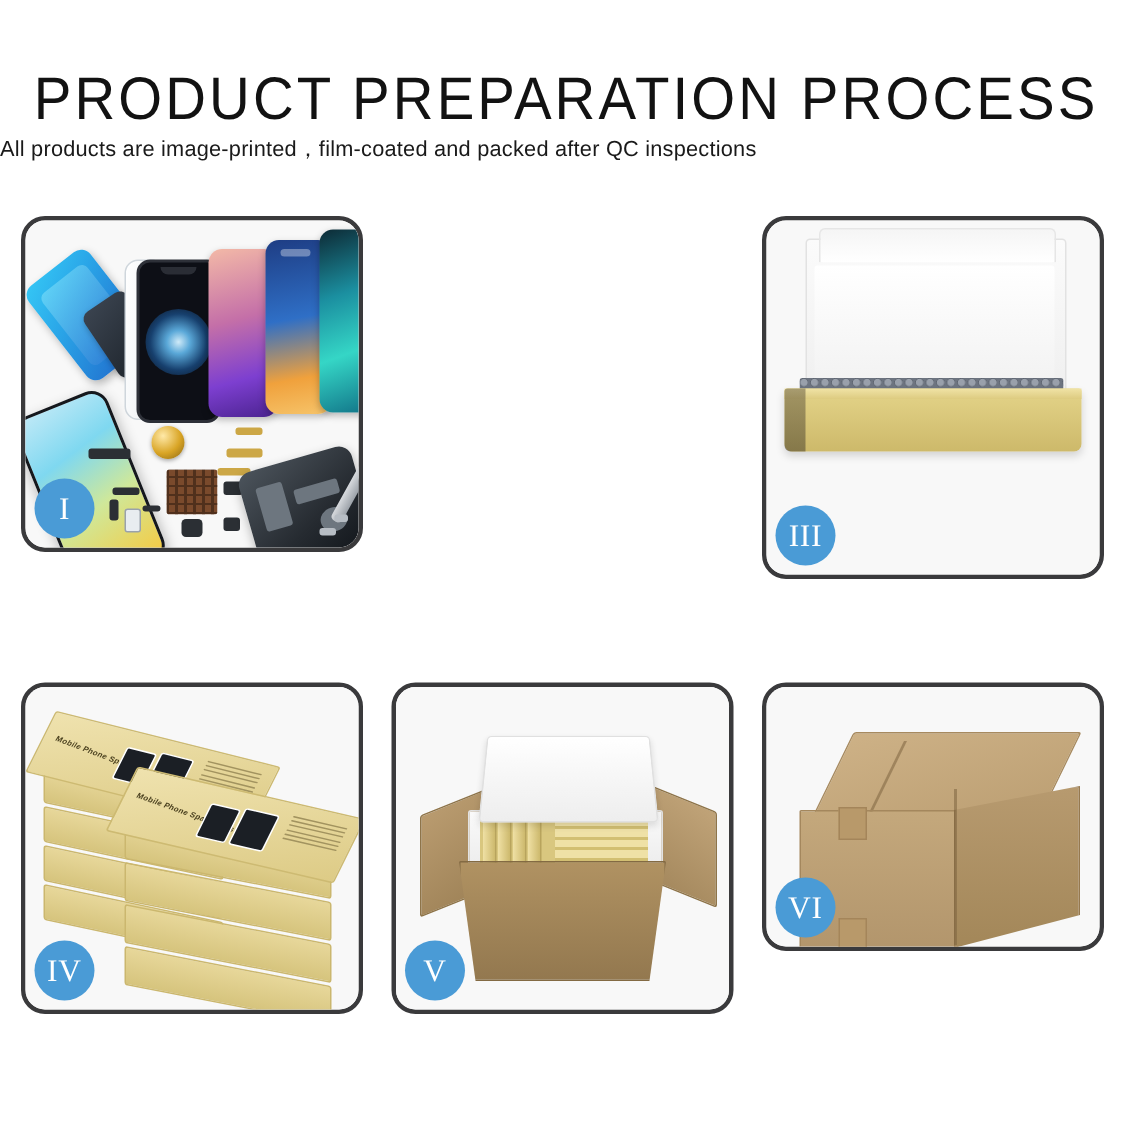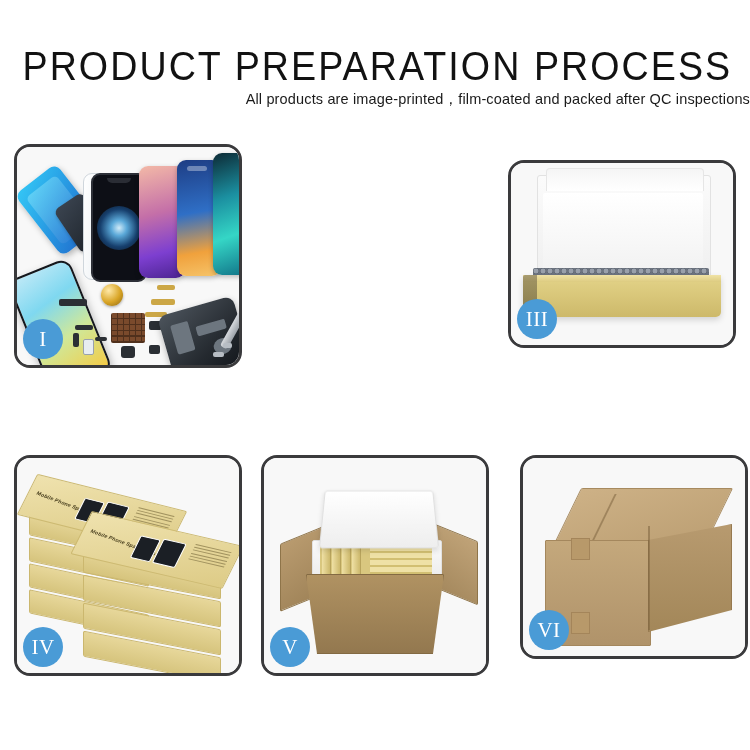--- a/index.html
+++ b/index.html
@@ -17,21 +17,21 @@
     text-align:center;
     font-size:40px;
     font-weight:500;
     letter-spacing:2.2px;
     color:#121212;
     transform:scaleX(.94);
     white-space:nowrap;
   }
   .subtitle{
     position:absolute;left:0;top:90px;width:750px;
-    text-align:right;
+    text-align:left;
     font-size:14.5px;
     font-weight:400;
     letter-spacing:.15px;
     color:#1a1a1a;
     white-space:nowrap;
   }
   
   .grid{position:absolute;left:0;top:0;width:750px;height:750px;}
   .panel{
     position:absolute;
@@ -358,21 +358,21 @@
         <i style="left:46px;top:38px;width:18px;height:16px;border-radius:50%;"></i>
       </div>
       <div class="p1-sd"></div>
       <div class="p1-bar" style="left:196px;top:205px;width:11px;height:5px;background:#b7bdc4;"></div>
       <div class="p1-bar" style="left:206px;top:196px;width:9px;height:5px;background:#b7bdc4;"></div>
     </div>
     <div class="badge">I</div>
   </div>
 
 
-  <div class="panel" style="left:508px;top:160px;width:228px;height:188px;">
+  <div class="panel" style="left:508px;top:144px;width:228px;height:242px;">
     <div class="panel-inner">
       <div class="box3-lid"></div>
       <div class="box3-foam"></div>
       <div class="box3-inner"></div>
       <div class="box3-body"></div>
       <div class="box3-side"></div>
     </div>
     <div class="badge">III</div>
   </div>
 
@@ -435,21 +435,21 @@
             <i style="left:32px;"></i>
           <b></b>
         </div>
         <div class="v-foamlid"></div>
         <div class="v-body"></div>
       </div>
     </div>
     <div class="badge">V</div>
   </div>
 
-  <div class="panel" style="left:520px;top:455px;width:228px;height:204px;">
+  <div class="panel" style="left:508px;top:455px;width:228px;height:179px;">
     <div class="panel-inner">
       <div class="vi-box">
         <div class="vi-top"></div>
         <div class="vi-seam" style="left:56px;top:6px;width:2px;height:56px;transform:skewX(-26deg);"></div>
         <div class="vi-front"></div>
         <div class="vi-right"></div>
         <div class="vi-tape" style="left:26px;top:50px;width:17px;height:20px;"></div>
         <div class="vi-tape" style="left:26px;top:124px;width:17px;height:20px;"></div>
         <div class="vi-seam" style="left:103px;top:38px;width:2px;height:104px;"></div>
       </div>

